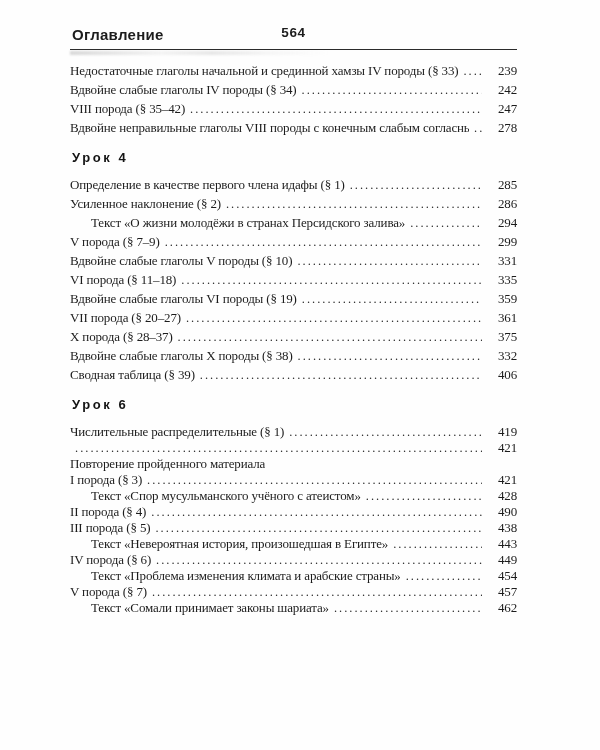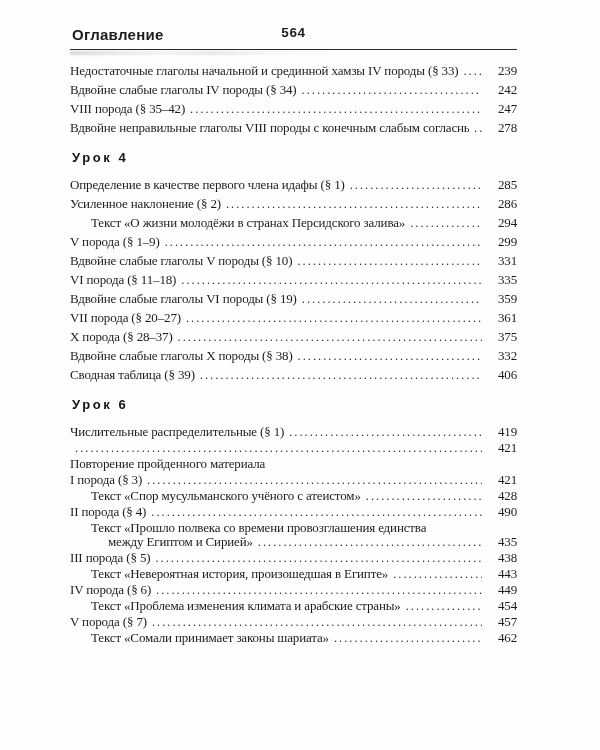--- a/index.html
+++ b/index.html
@@ -172,21 +172,21 @@
             <div class="row indent-1">
               <span class="title">Текст «О жизни молодёжи в странах Персидского залива»</span>
               <span class="dots"></span>
               <span class="pagenum">294</span>
             </div>
           </div>
         </div>
         <div class="section">
           <div class="entry">
             <div class="row indent-0">
-              <span class="title">V порода (§ 1–9)</span>
+              <span class="title">V порода (§ 7–9)</span>
               <span class="dots"></span>
               <span class="pagenum">299</span>
             </div>
           </div>
           <div class="entry">
             <div class="row indent-0">
               <span class="title">Вдвойне слабые глаголы V породы (§ 10)</span>
               <span class="dots"></span>
               <span class="pagenum">331</span>
             </div>
@@ -266,30 +266,20 @@
               <span class="title">Текст «Спор мусульманского учёного с атеистом»</span>
               <span class="dots"></span>
               <span class="pagenum">428</span>
             </div>
           </div>
           <div class="entry">
             <div class="row indent-0">
               <span class="title">II порода (§ 4)</span>
               <span class="dots"></span>
               <span class="pagenum">490</span>
-            </div>
-          </div>
-          <div class="entry">
-            <div class="row indent-1 not-last">
-              <span class="title">Текст «Прошло полвека со времени провозглашения единства</span>
-            </div>
-            <div class="row indent-2">
-              <span class="title">между Египтом и Сирией»</span>
-              <span class="dots"></span>
-              <span class="pagenum">435</span>
             </div>
           </div>
           <div class="entry">
             <div class="row indent-0">
               <span class="title">III порода (§ 5)</span>
               <span class="dots"></span>
               <span class="pagenum">438</span>
             </div>
           </div>
           <div class="entry">

